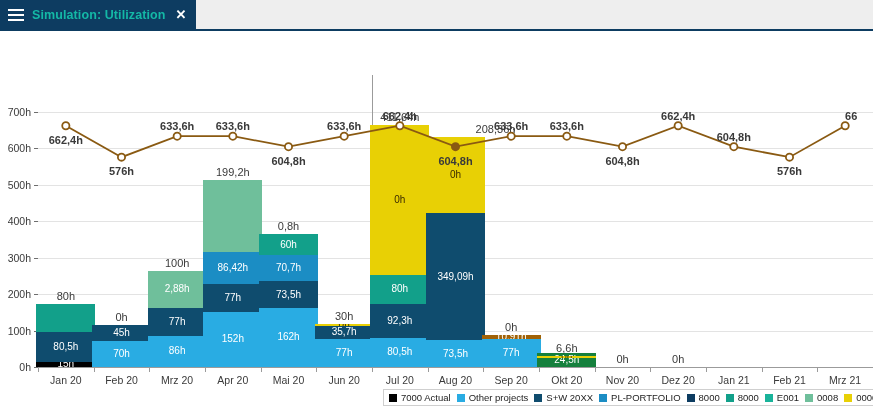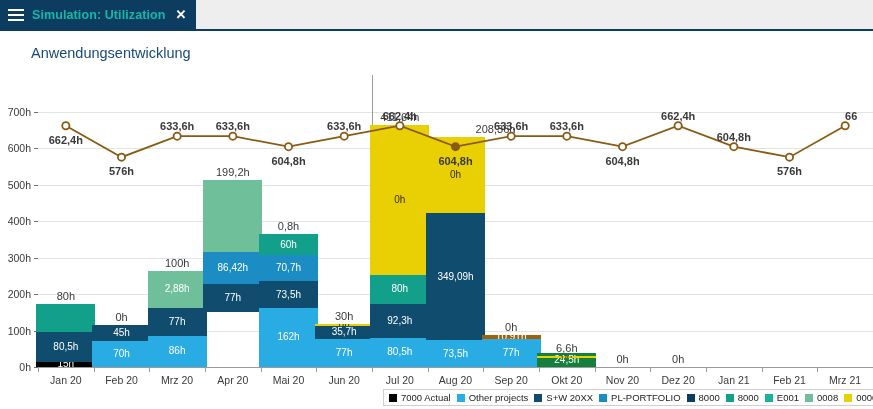--- a/index.html
+++ b/index.html
@@ -75,21 +75,20 @@
         <i></i>
         <i></i>
     </div>
     <div id="tabtitle">Simulation: Utilization</div>
     <div id="tabclose">✕</div>
   </div>
 </div>
 <div id="rule"></div>
 
 <div id="panel">
-  <div id="panel-title">Anwendungsentwicklung</div>
 
   <div id="chart">
     <div id="plot">
         <div class="gridline base" style="top: 255px;"></div>
         <div class="ytick-mark" style="top: 255px; left: -4px;"></div>
         <div class="ytick-lbl" style="top: 255px; right: 842px;">0h</div>
         <div class="gridline" style="top: 218.571px;"></div>
         <div class="ytick-mark" style="top: 218.571px; left: -4px;"></div>
         <div class="ytick-lbl" style="top: 218.571px; right: 842px;">100h</div>
         <div class="gridline" style="top: 182.143px;"></div>
@@ -166,20 +165,23 @@
           </div>
           <div class="seg" style="bottom: 31.3286px; height: 28.05px; background: rgb(15, 76, 110);">
             <span>77h</span>
           </div>
           <div class="seg" style="bottom: 59.3786px; height: 36.4286px; background: rgb(111, 191, 155);">
             <span>2,88h</span>
           </div>
         </div>
         <div class="bartop" style="left: 139.167px; top: 145.193px;">100h</div>
         <div class="bar" style="left: 165.333px; top: 67.5313px; width: 59px; height: 187.469px;">
+          <div class="seg" style="bottom: 0px; height: 55.3714px; background: rgb(41, 172, 227);">
+            <span>152h</span>
+          </div>
           <div class="seg" style="bottom: 55.3714px; height: 28.05px; background: rgb(15, 76, 110);">
             <span>77h</span>
           </div>
           <div class="seg" style="bottom: 83.4214px; height: 31.4816px; background: rgb(27, 141, 196);">
             <span>86,42h</span>
           </div>
           <div class="seg" style="bottom: 114.903px; height: 72.5657px; background: rgb(111, 191, 155);"></div>
         </div>
         <div class="bartop" style="left: 194.833px; top: 53.5313px;">199,2h</div>
         <div class="bar" style="left: 221px; top: 121.599px; width: 59px; height: 133.401px;">

